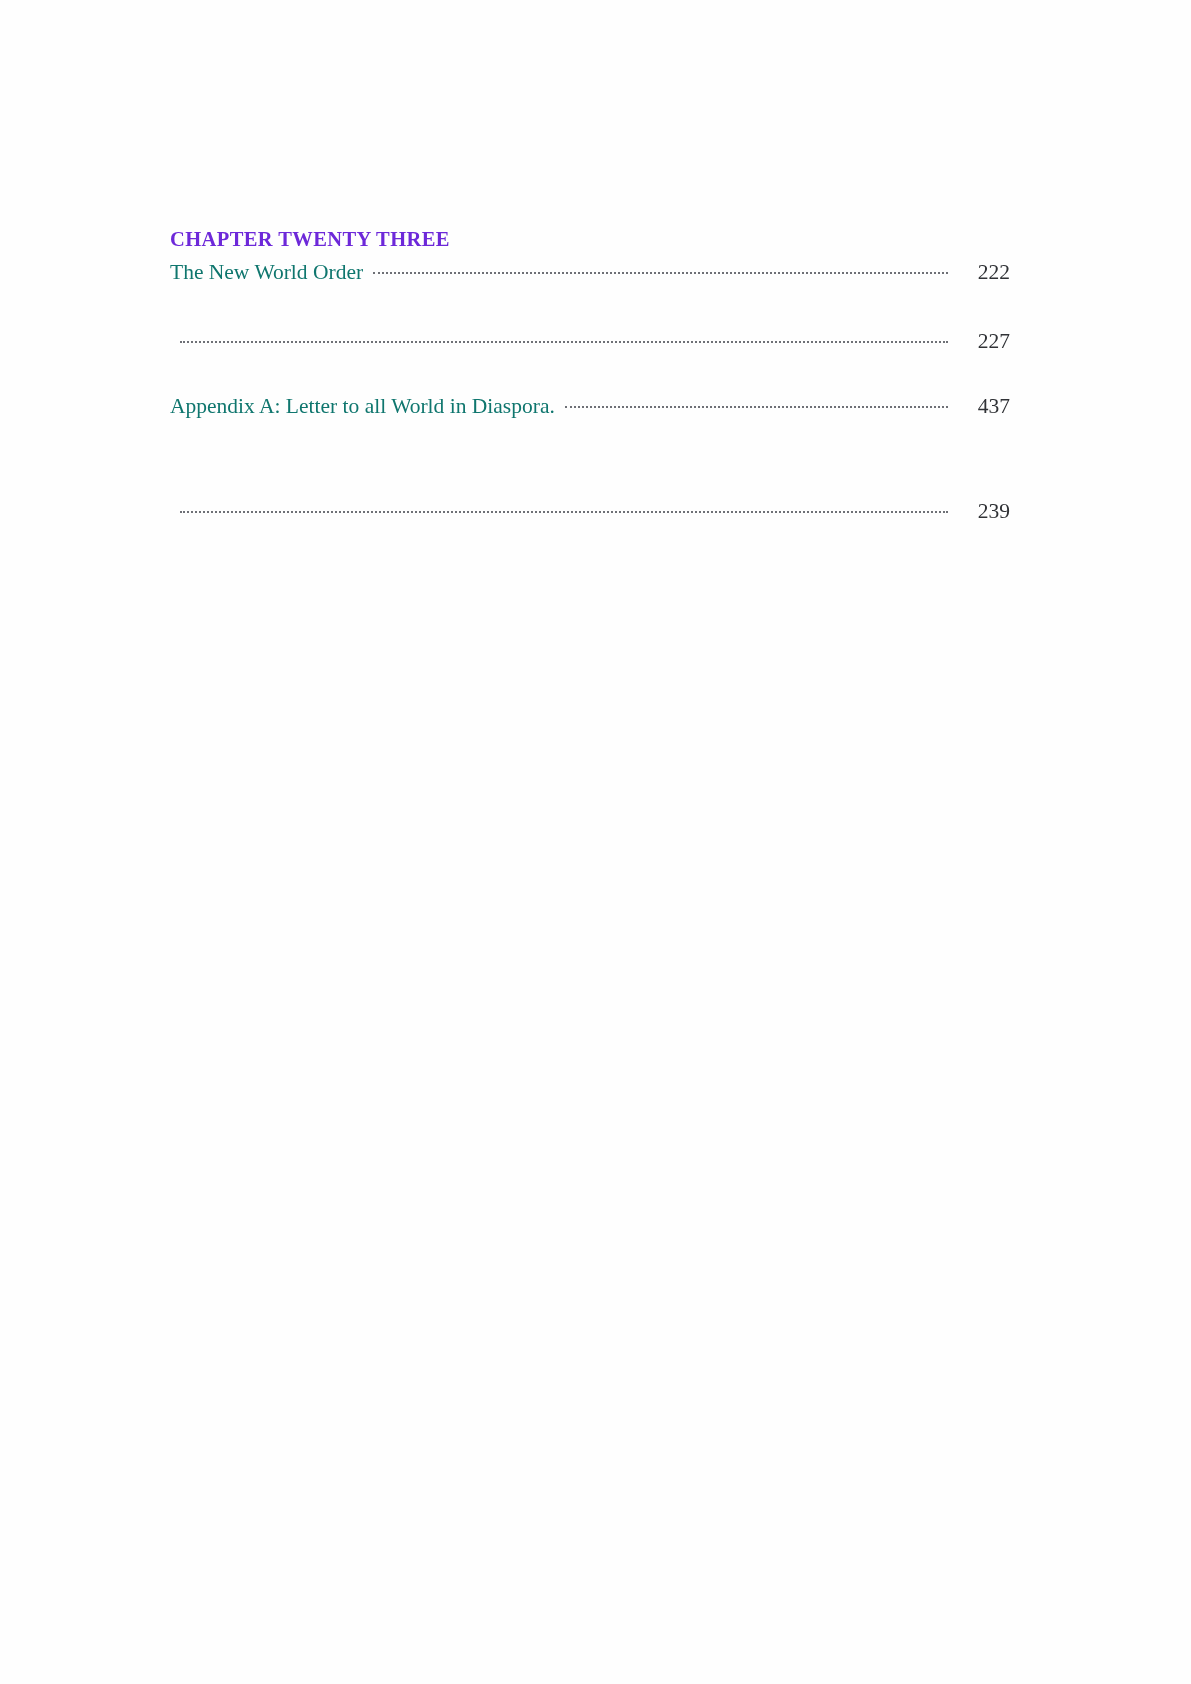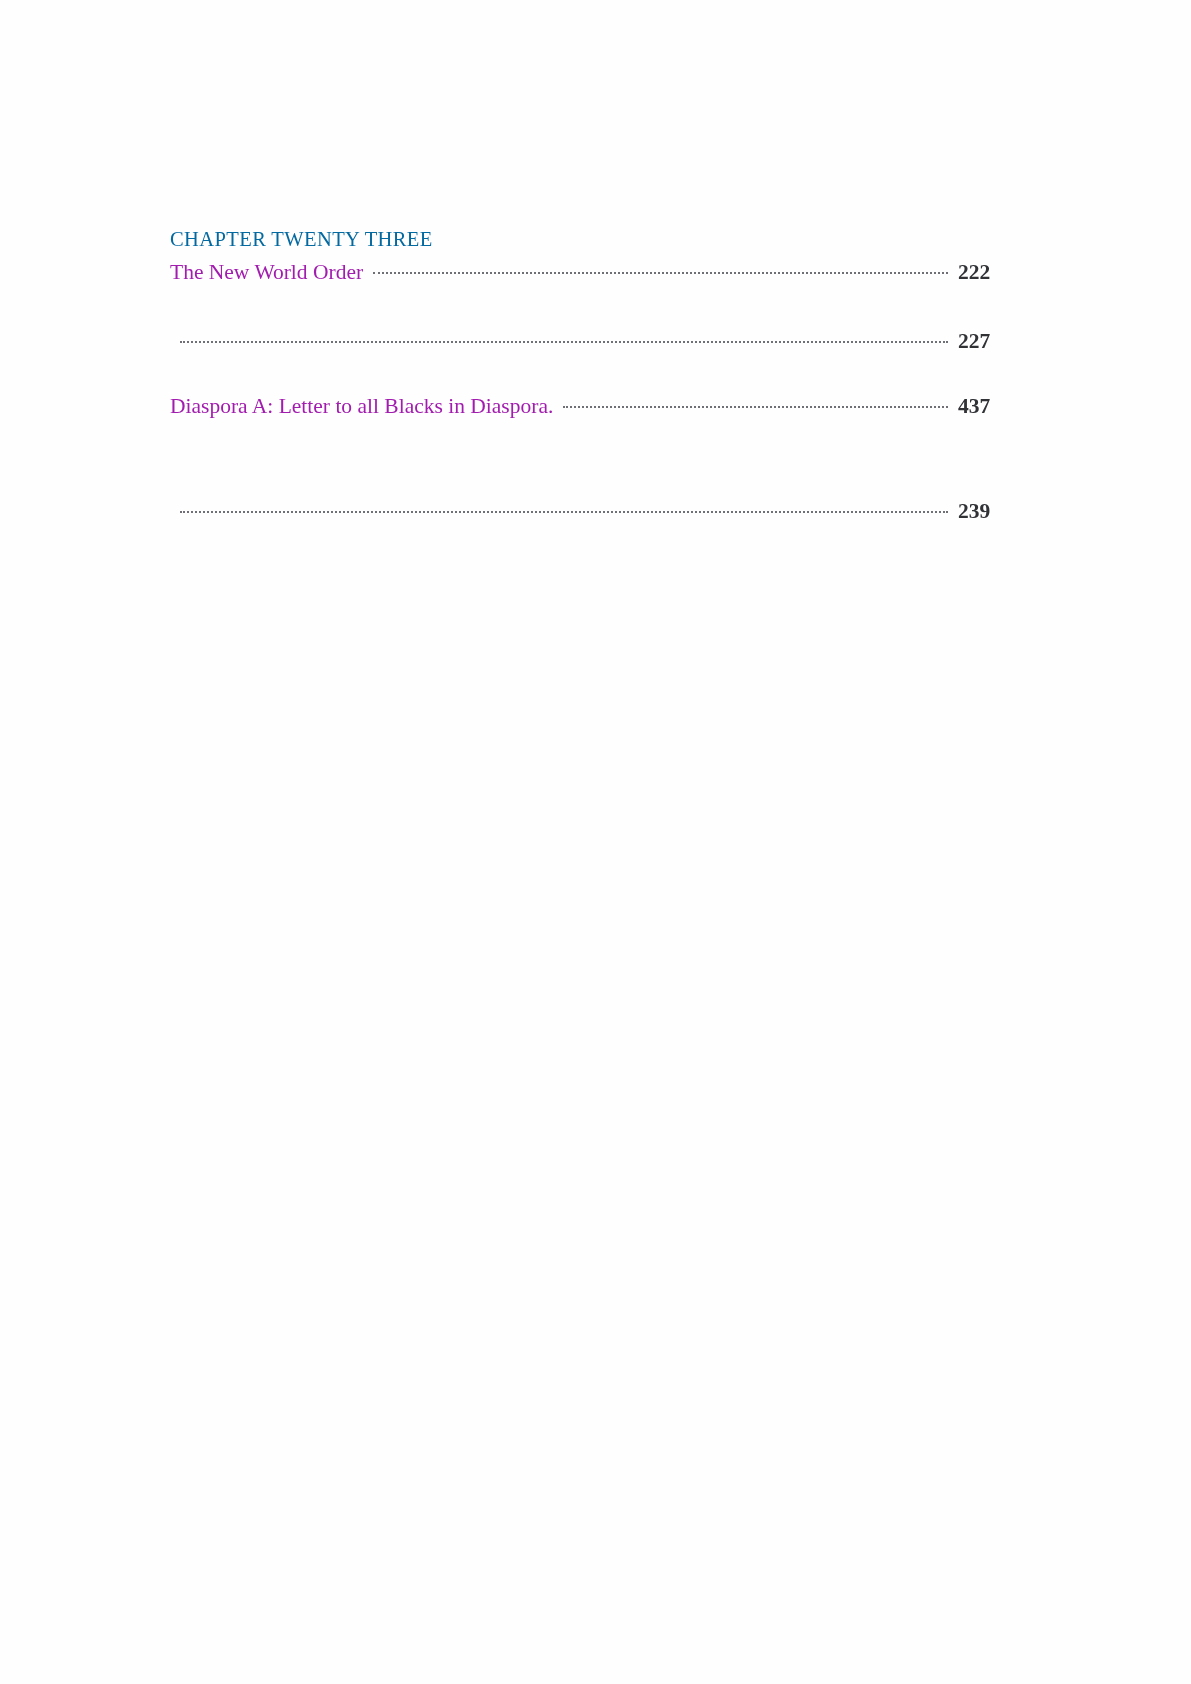--- a/index.html
+++ b/index.html
@@ -29,29 +29,29 @@
     top: 228px;
     width: 840px;
   }
   .entry {
     display: flex;
     align-items: baseline;
     width: 100%;
   }
   .chapter-heading {
     font-family: "Liberation Serif", serif;
-    font-weight: normal;
+    font-weight: bold;
     font-size: 20.5px;
     letter-spacing: 0.4px;
-    color: #0369a1;
+    color: #6d28d9;
     margin-bottom: 9px;
   }
   .entry-title {
     font-size: 21.5px;
-    color: #a21caf;
+    color: #0f766e;
     white-space: nowrap;
   }
   .leader {
     flex: 1 1 auto;
     min-width: 20px;
     margin: 0 10px;
     position: relative;
     height: 1em;
   }
   .leader::after {
@@ -59,22 +59,22 @@
     position: absolute;
     left: 0;
     right: 0;
     bottom: 5px;
     border-bottom: 2.2px dotted #6e7076;
   }
   .entry-page {
     font-size: 21.5px;
     color: #303236;
     width: 52px;
+    text-align: right;
     flex: 0 0 auto;
-    font-weight: bold;
   }
 
   
   .row-block { margin-bottom: 0; }
   .gap-chapter { height: 44px; }
   .gap-item { height: 40px; }
   .gap-item-small { height: 32px; }
 
   .leader-start-a { margin-left: 34px; }
 </style>
@@ -98,21 +98,21 @@
     <div class="row-block">
       <div class="entry">
         <span class="leader"></span>
         <span class="entry-page">227</span>
       </div>
     </div>
 
     <div class="gap-item"></div>
 
     <div class="entry">
-      <span class="entry-title">Diaspora A: Letter to all Blacks in Diaspora.</span>
+      <span class="entry-title">Appendix A: Letter to all World in Diaspora.</span>
       <span class="leader"></span>
       <span class="entry-page">437</span>
     </div>
 
     <div class="gap-item"></div>
 
 
     <div class="gap-item"></div>
 
     <div class="entry">

